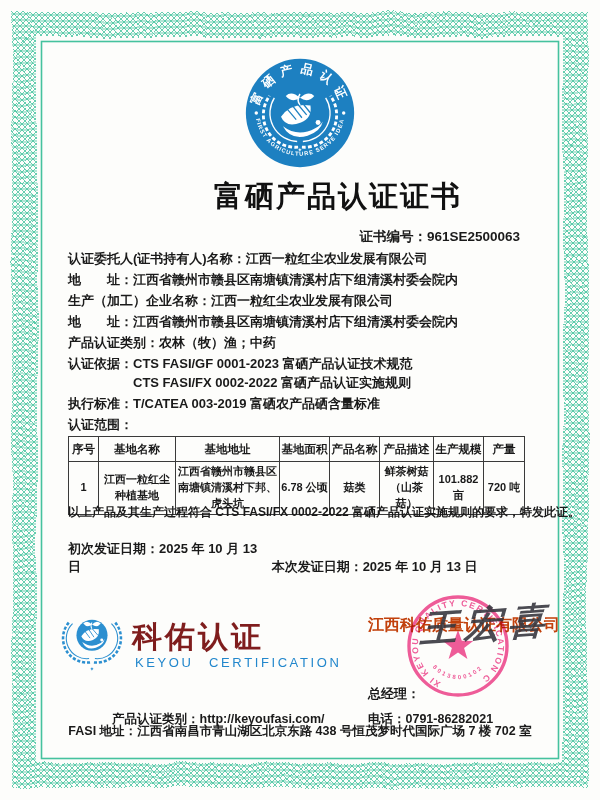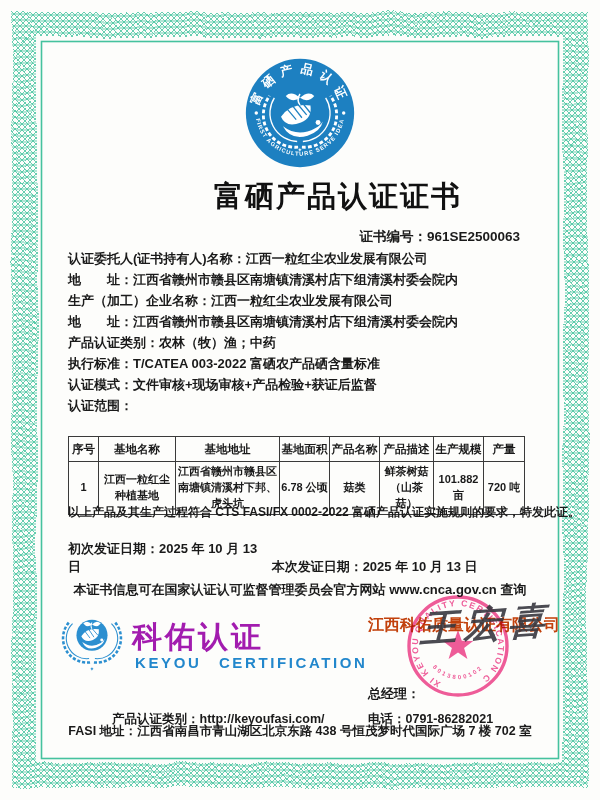--- a/index.html
+++ b/index.html
@@ -18,22 +18,22 @@
                font-size:11px;font-weight:bold;text-align:center;table-layout:fixed;}
   .scope-table th,.scope-table td{border:1px solid #3a3a3a;padding:1px 0;line-height:1.45;overflow:hidden;}
   .scope-table thead th{height:22px;font-size:11.5px;}
   .scope-table tbody td{height:50px;}
   .statement{position:absolute;top:504px;left:68px;width:470px;font-size:12px;font-weight:bold;white-space:nowrap;}
   .dline{position:absolute;left:68px;font-size:13px;font-weight:bold;}
   .d1{top:540px;} .d2{top:558px;}
   .dcol{display:inline-block;width:200px;}
   .query{position:absolute;top:581px;left:0;width:100%;text-align:center;font-size:13px;font-weight:bold;}
   .keyou-emblem{position:absolute;left:58px;top:607px;}
-  .keyou-cn{position:absolute;left:132px;top:617px;font-size:30px;font-weight:bold;color:#a21caf;letter-spacing:3px;}
-  .keyou-en{position:absolute;left:135px;top:654px;font-size:15px;font-weight:bold;color:#2287cc;letter-spacing:2.6px;}
+  .keyou-cn{position:absolute;left:132px;top:617px;font-size:30px;font-weight:bold;color:#7f1d1d;letter-spacing:3px;}
+  .keyou-en{position:absolute;left:135px;top:654px;font-size:13px;font-weight:normal;color:#2287cc;letter-spacing:2.6px;}
   .company{position:absolute;left:368px;top:615px;font-size:16px;font-weight:bold;color:#c2410c;}
   .gm{position:absolute;left:368px;top:641px;font-size:13px;font-weight:bold;margin-top:44px;}
   .stamp{position:absolute;left:398px;top:586px;mix-blend-mode:multiply;opacity:.92;}
   .signature{position:absolute;left:420px;top:600px;font-family:"Liberation Serif","DejaVu Serif",serif;
              font-style:italic;font-weight:bold;font-size:37px;color:#383840;letter-spacing:7px;
              transform:rotate(-4deg) skewX(-6deg);opacity:.9;}
   .fasi{position:absolute;top:688px;left:0;width:100%;text-align:center;font-size:12.5px;font-weight:bold;margin-top:35px;}
   .siteline{position:absolute;top:711px;left:112px;font-size:12.5px;font-weight:bold;}
   .telline{position:absolute;top:711px;left:368px;font-size:12.5px;font-weight:bold;}
 </style>
@@ -113,26 +113,29 @@
     </div>
     <div class="frow">
       <span class="lab">地　　址：</span>
       <span class="vals">江西省赣州市赣县区南塘镇清溪村店下组清溪村委会院内</span>
     </div>
     <div class="frow">
       <span class="lab">产品认证类别：</span>
       <span class="vals">农林（牧）渔；中药</span>
     </div>
     <div class="frow">
+      <span class="lab">认证依据：</span>
+      <span class="vals">
+        <div>CTS FASI/GF 0001-2023 富硒产品认证技术规范</div>
+        <div>CTS FASI/FX 0002-2022 富硒产品认证实施规则</div>
+      </span>
+    </div>
+    <div class="frow">
       <span class="lab">执行标准：</span>
-      <span class="vals">T/CATEA 003-2022 富硒农产品硒含量标准</span>
-    </div>
-    <div class="frow">
-      <span class="lab">认证模式：</span>
-      <span class="vals">文件审核+现场审核+产品检验+获证后监督</span>
+      <span class="vals">T/CATEA 003-2019 富硒农产品硒含量标准</span>
     </div>
     <div class="frow">
       <span class="lab">认证范围：</span>
     </div>
   </div>
 
   <table class="scope-table">
     <colgroup>
       <col style="width:30px">
         <col style="width:77px">
@@ -169,21 +172,20 @@
     </tbody>
   </table>
 
   <div class="statement">以上产品及其生产过程符合 CTS FASI/FX 0002-2022 富硒产品认证实施规则的要求，特发此证。</div>
 
   <div class="dline d1">
     <span class="dcol"><span>初次发证日期：</span><span>2025 年 10 月 13 日</span></span>
     <span><span>本次发证日期：</span><span>2025 年 10 月 13 日</span></span>
   </div>
 
-  <div class="query">本证书信息可在国家认证认可监督管理委员会官方网站 www.cnca.gov.cn 查询</div>
 
   <svg class="keyou-emblem" width="68" height="70" viewBox="0 0 70 70">
     <g stroke="#2b8fd0" fill="none">
       <path d="M 33,56 A 25,25 0 0 1 12,14" stroke-width="2.6" stroke-dasharray="3.2 1.9"></path>
       <path d="M 37,56 A 25,25 0 0 0 58,14" stroke-width="2.6" stroke-dasharray="3.2 1.9"></path>
       <path d="M 32,52 A 21,21 0 0 1 15,16" stroke-width="1.1"></path>
       <path d="M 38,52 A 21,21 0 0 0 55,16" stroke-width="1.1"></path>
     </g>
     <circle cx="35" cy="28" r="16" fill="#2b8fd0"></circle>
     <g>

